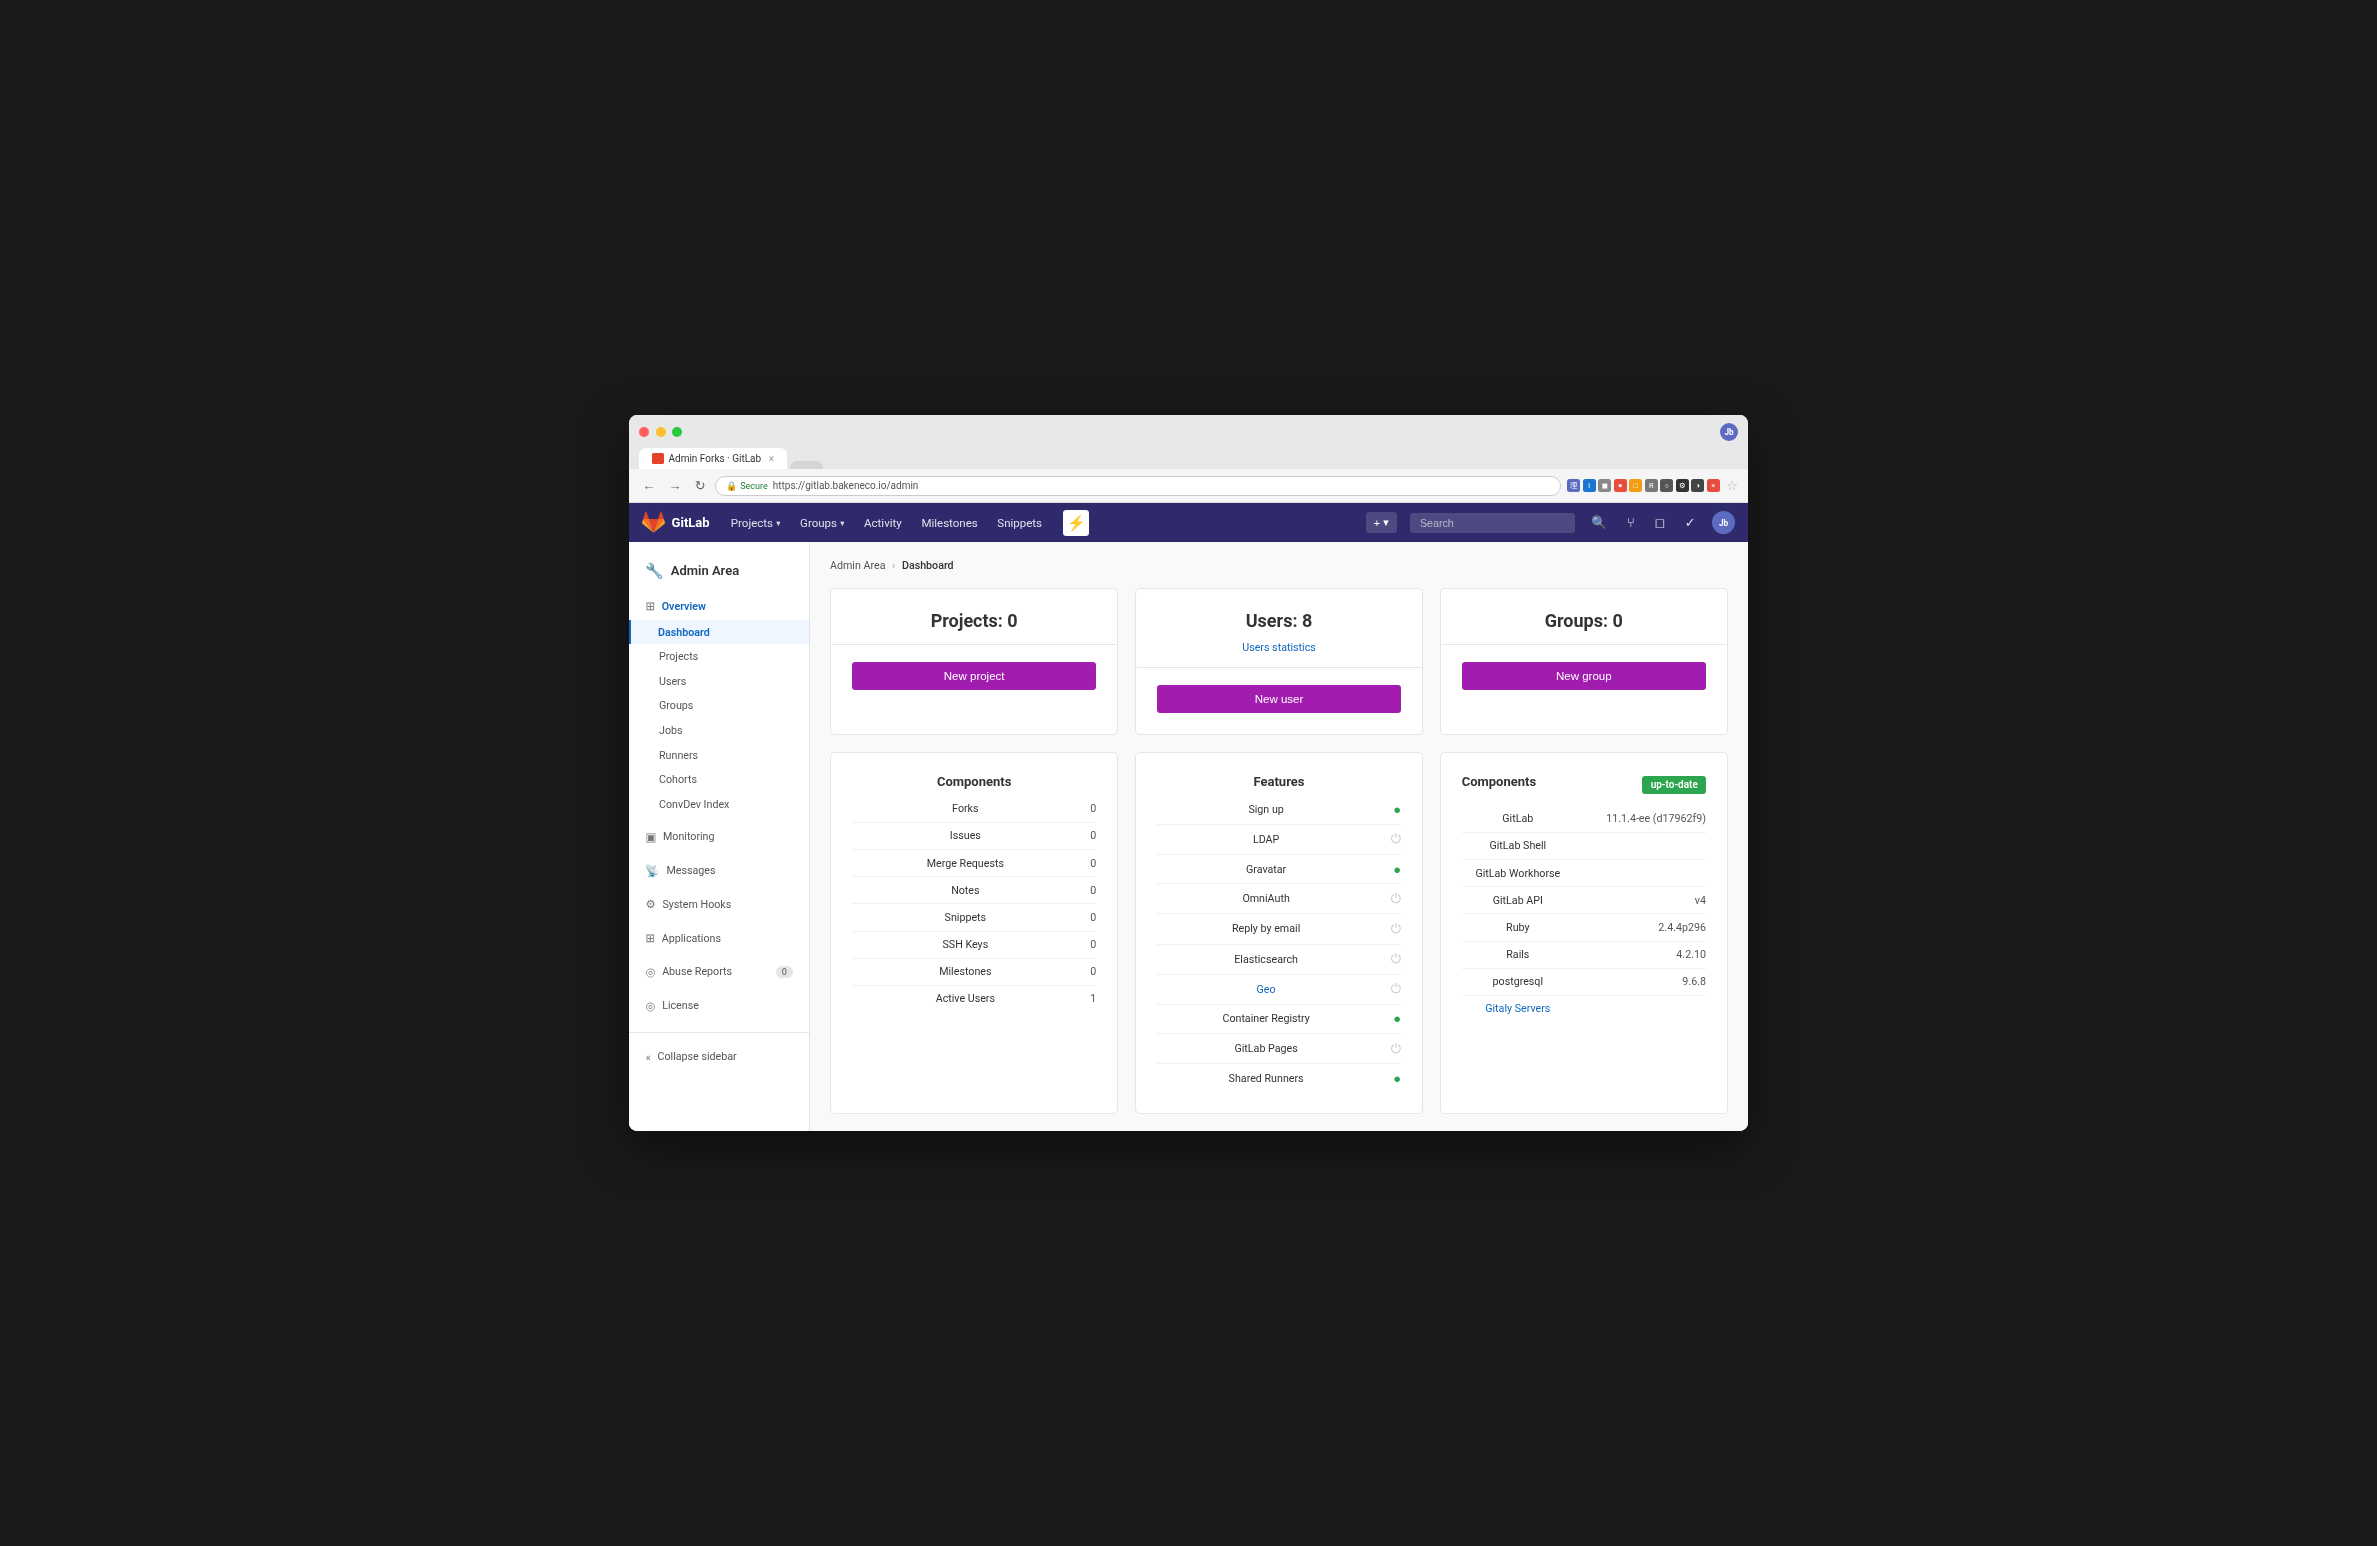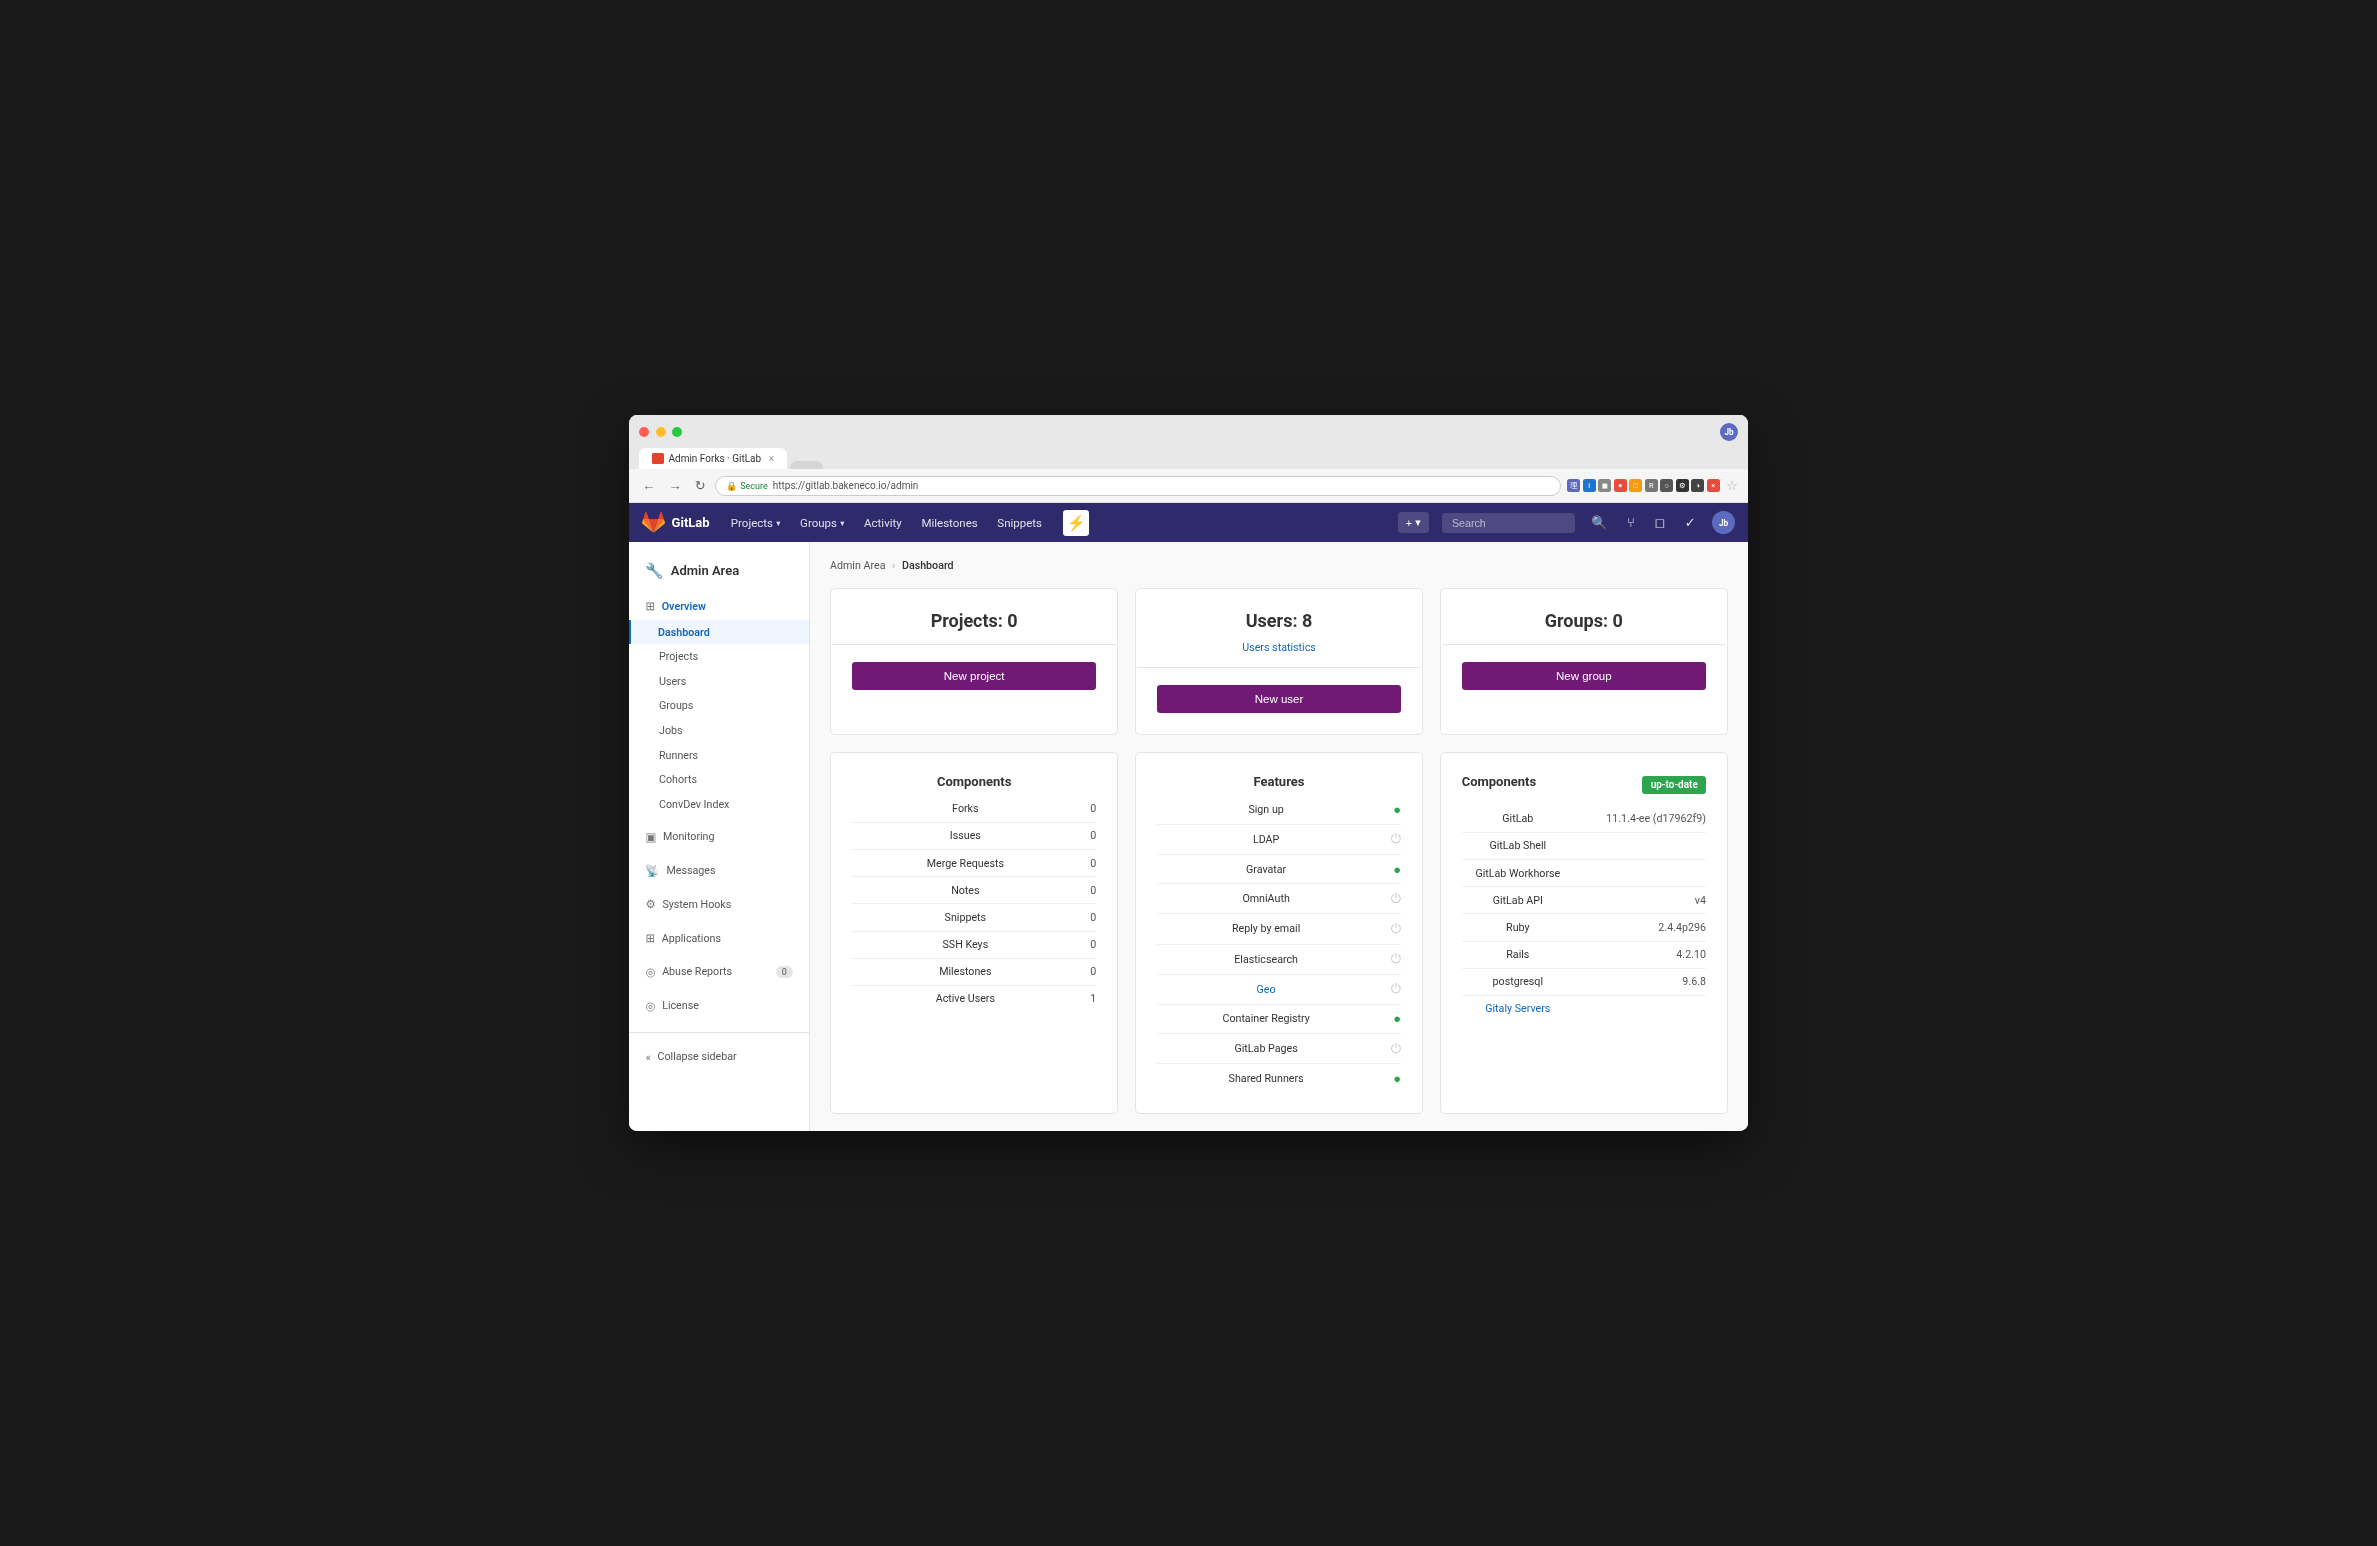--- a/index.html
+++ b/index.html
@@ -74,21 +74,21 @@
     .logo-icon { width: 23px; height: 23px; }
     .nav-links { display: flex; align-items: center; gap: 3.3px; }
     .nav-link {
       color: rgba(255,255,255,0.85); font-size: 11.5px; padding: 3.3px 8.2px;
       cursor: pointer; border-radius: 3.3px; display: flex; align-items: center; gap: 3.3px;
     }
     .nav-link .chevron { font-size: 8.2px; }
     .nav-spacer { flex: 1; }
     .nav-search {
       background: rgba(255,255,255,0.15); border: none; border-radius: 3.3px;
-      color: #fff; padding: 4.1px 10px; font-size: 10.7px; width: 133px;
+      color: #fff; padding: 4.1px 10px; font-size: 10.7px; width: 165px;
     }
     .nav-search::placeholder { color: rgba(255,255,255,0.6); }
     .nav-icon-btn { color: rgba(255,255,255,0.85); font-size: 13px; cursor: pointer; padding: 3.3px; }
     .nav-add-btn {
       background: rgba(255,255,255,0.15); border: none; border-radius: 3.3px;
       color: #fff; padding: 4.1px 8.2px; font-size: 10.7px; cursor: pointer;
       display: flex; align-items: center; gap: 3.3px;
     }
     .thunder-icon {
       width: 26px; height: 26px; background: #fff; border-radius: 3.3px;
@@ -137,21 +137,21 @@
     .cards-row { display: grid; grid-template-columns: 1fr 1fr 1fr; gap: 16.5px; margin-bottom: 16.5px; }
 
     .card {
       background: #fff; border: 0.8px solid #e5e5e5; border-radius: 5px;
       padding: 21px; text-align: center;
     }
     .card-title { font-size: 18px; font-weight: 700; color: #333; margin-bottom: 10px; }
     .card-divider { border: none; border-top: 0.8px solid #e5e5e5; margin: 13px -20px; }
     .card-link { color: #1068bf; font-size: 10.7px; text-decoration: none; display: block; margin-bottom: 13px; cursor: pointer; }
     .btn-green {
-      display: block; width: 100%; background: #701a75; color: #fff;
+      display: block; width: 100%; background: #a21caf; color: #fff;
       border: none; border-radius: 3.3px; padding: 8.2px 13px; font-size: 11.5px;
       font-weight: 500; cursor: pointer; text-align: center; margin-top: 17px;
     }
 
     
     .bottom-row { display: grid; grid-template-columns: 1fr 1fr 1fr; gap: 16.5px; }
 
     
     .stats-table { width: 100%; border-collapse: collapse; margin-top: 6.6px; }
     .stats-table tr td { padding: 6.6px 0; font-size: 10.7px; color: #333; border-bottom: 0.8px solid #f0f0f0; }

